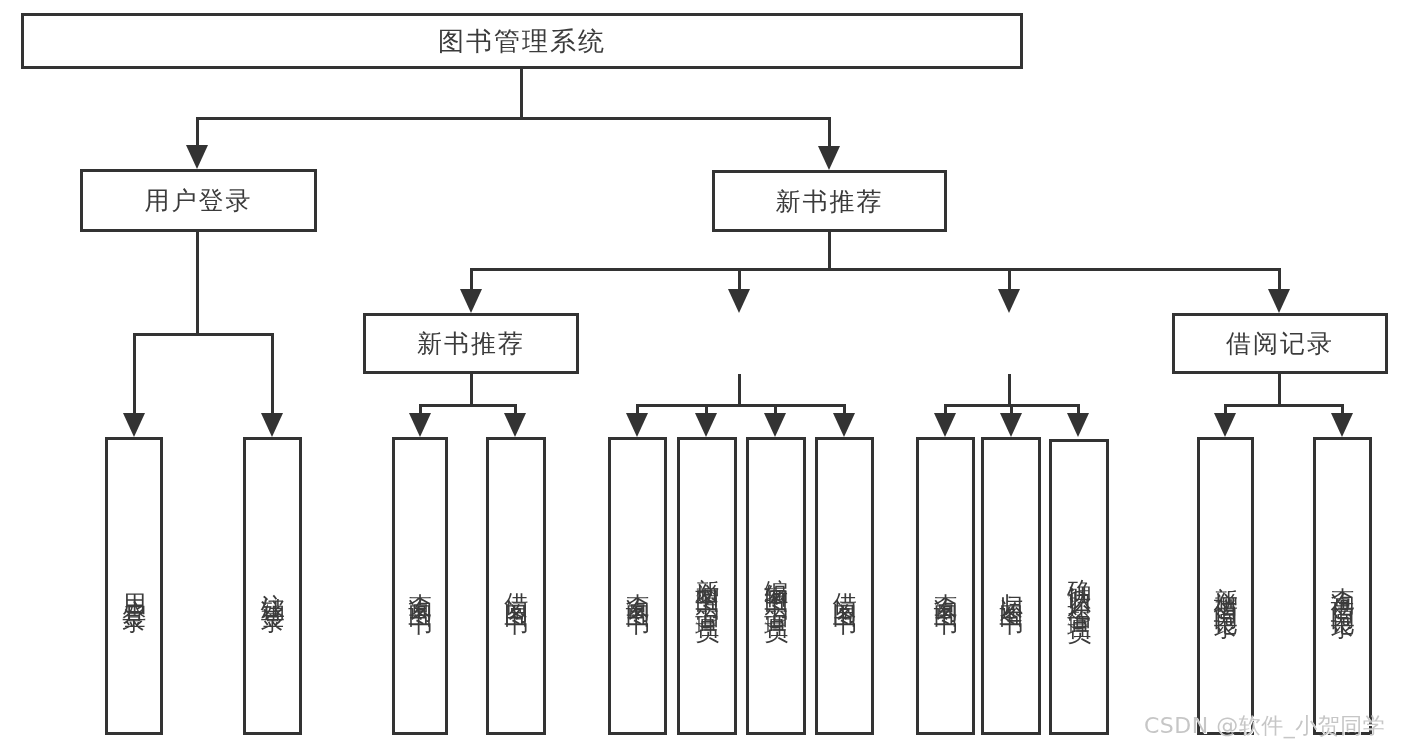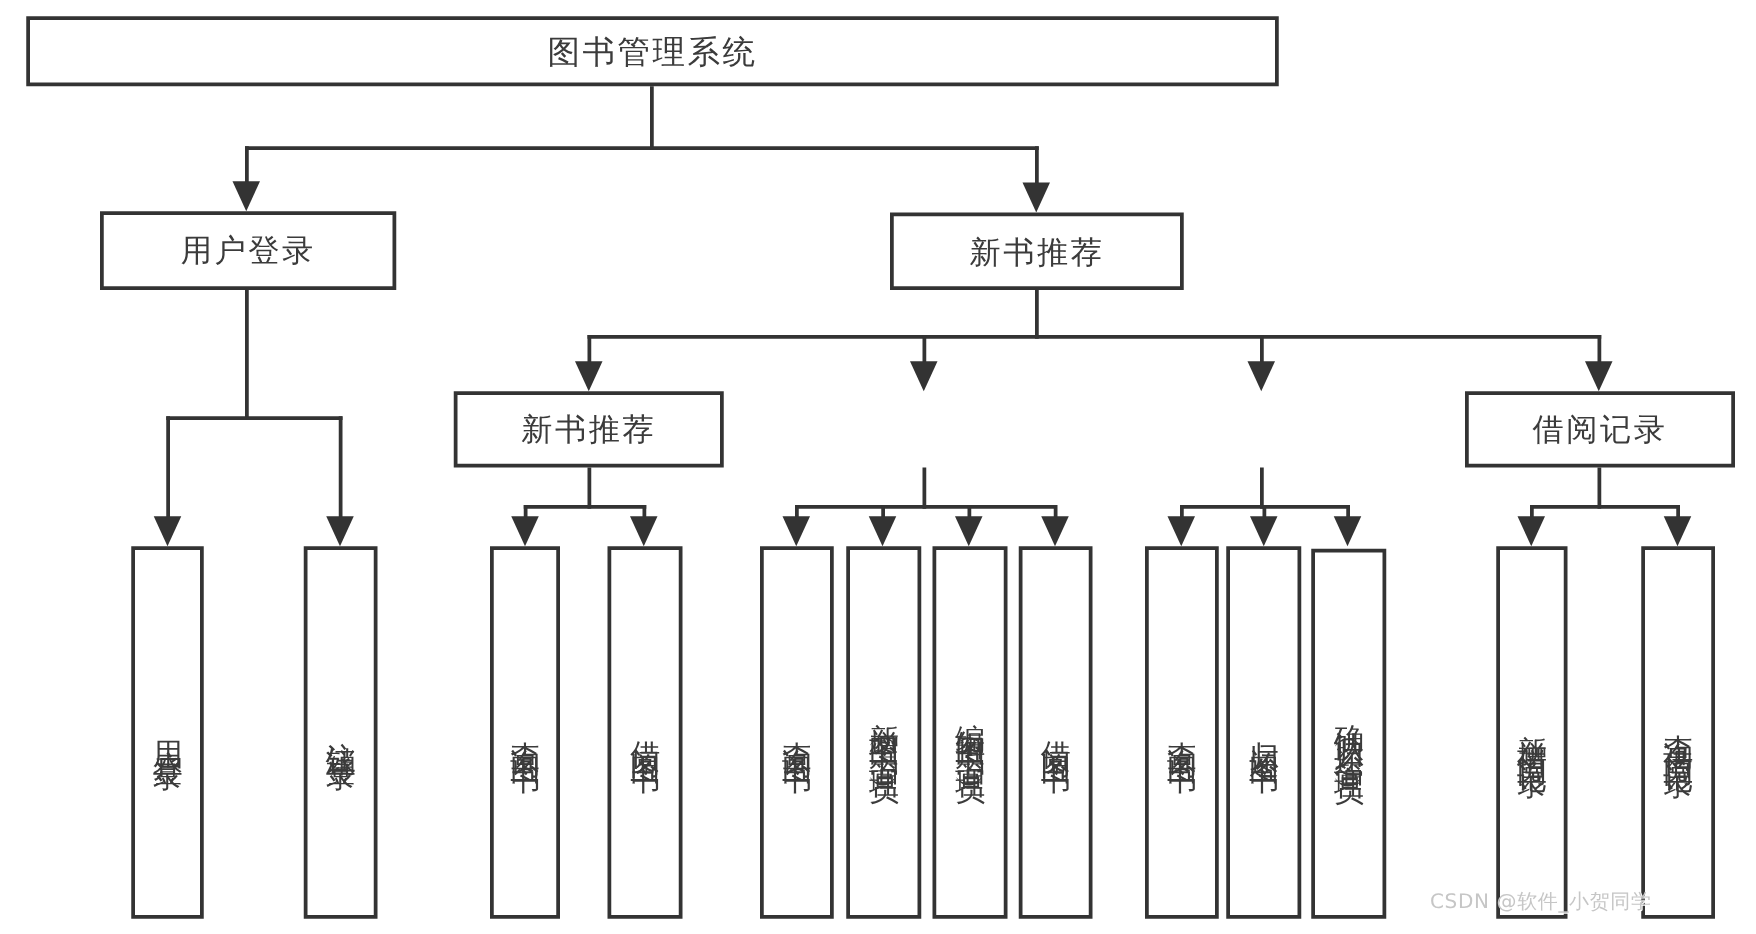--- a/index.html
+++ b/index.html
@@ -45,21 +45,21 @@
     position: absolute;
     width: 0; height: 0;
     border-left: 11px solid transparent;
     border-right: 11px solid transparent;
     border-top: 24px solid var(--color-line);
   }
   .watermark {
     position: absolute;
     left: 1144px;
     top: 711px;
-    font-size: 16px;
+    font-size: 22px;
     letter-spacing: 0.5px;
     color: var(--color-watermark);
     text-shadow: 1px 1px 0 #ffffff;
     white-space: nowrap;
   }
 </style>
 </head>
 <body>
 
 <div class="canvas">

